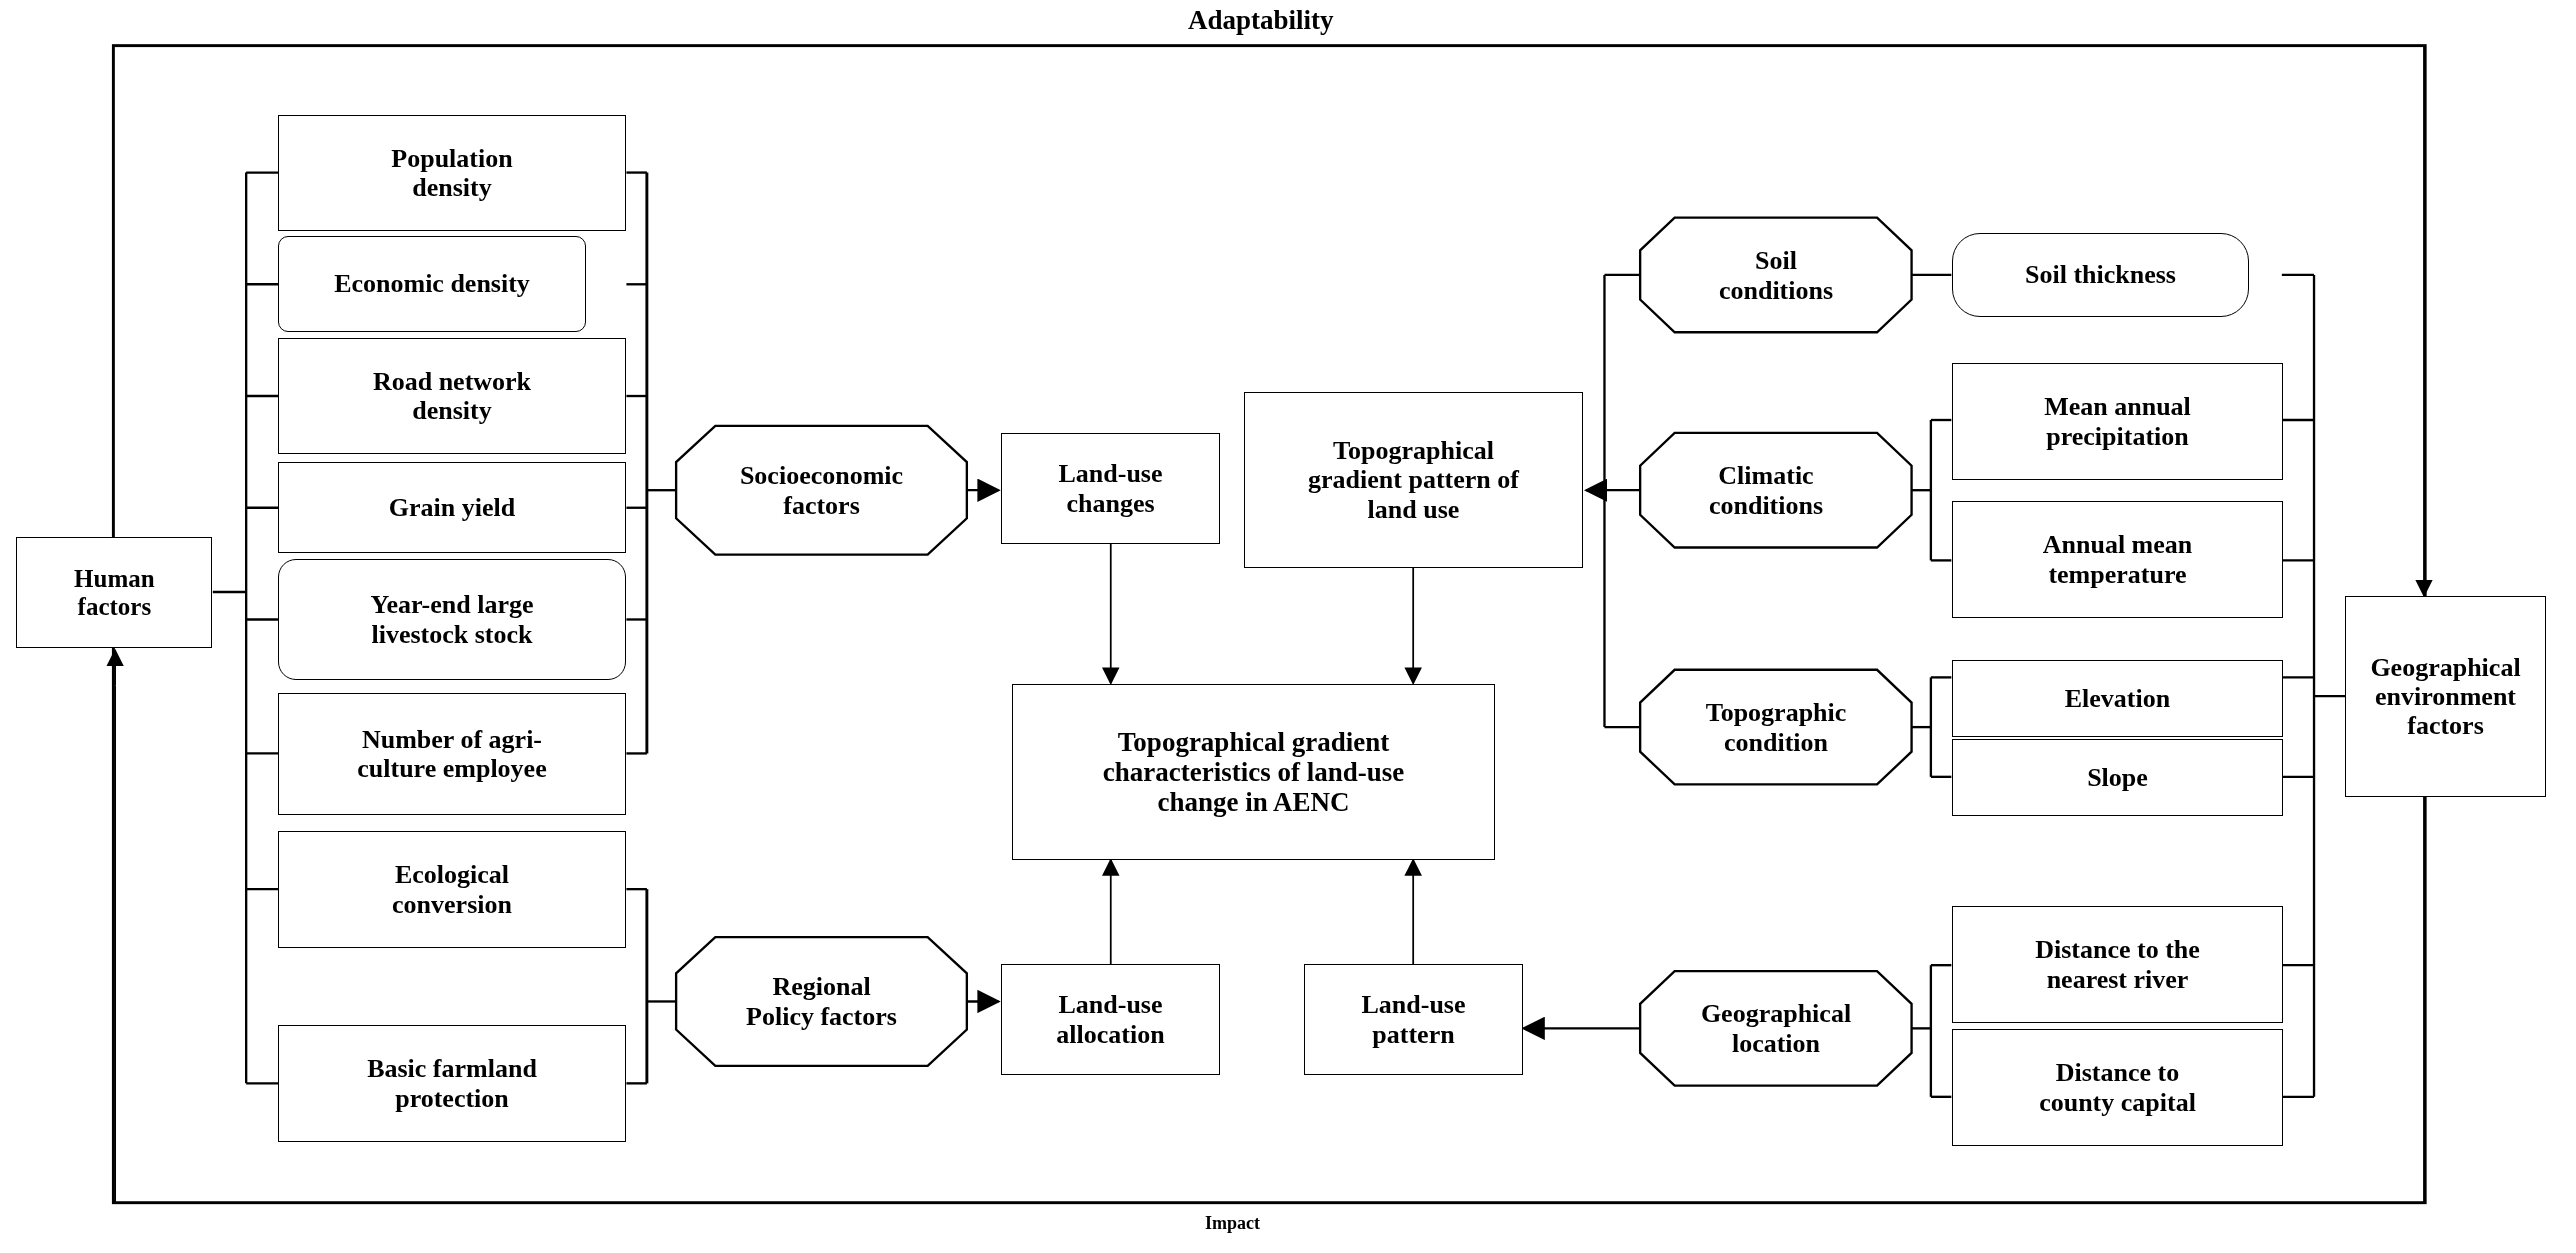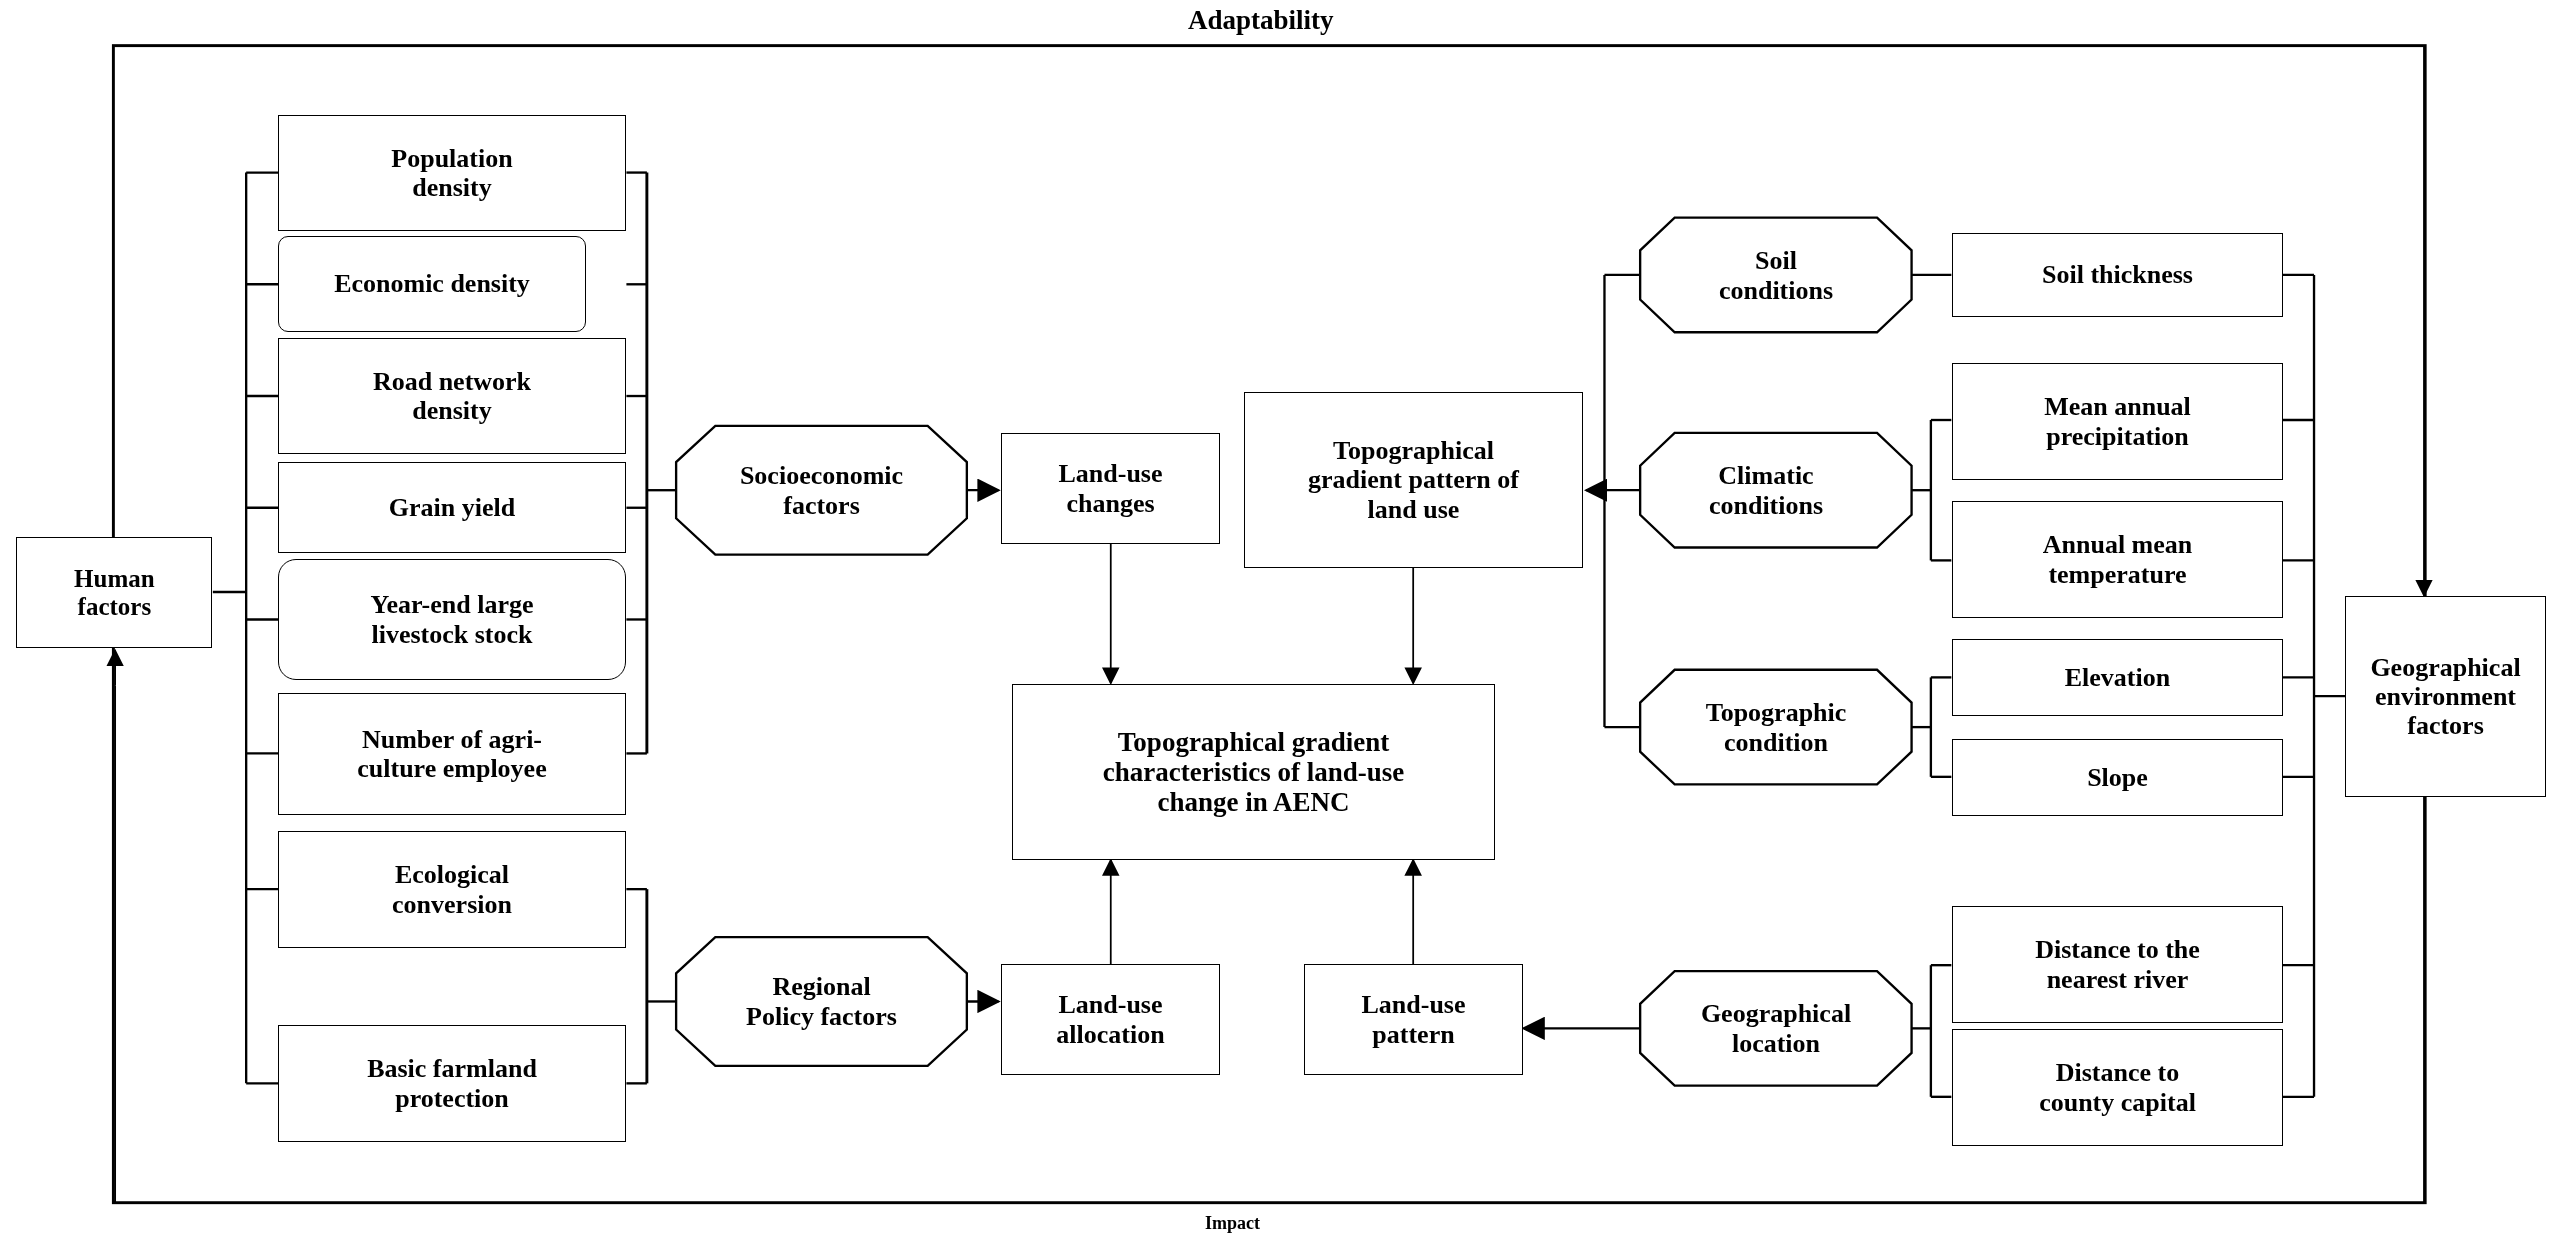--- a/index.html
+++ b/index.html
@@ -170,26 +170,26 @@
 allocation</div>
   <div class="node rectnode" style="left:1304px;top:964px;width:219px;height:111px;font-size:26px;white-space:pre-line;">Land-use
 pattern</div>
   <div class="node rectnode" style="left:1244px;top:392px;width:339px;height:176px;font-size:26px;white-space:pre-line;">Topographical
 gradient pattern of
 land use</div>
   <div class="node rectnode" style="left:1012px;top:684px;width:483px;height:176px;font-size:27px;white-space:pre-line;">Topographical  gradient
 characteristics of land-use
 change in AENC</div>
 
-  <div class="node rectnode" style="left:1952px;top:233px;width:331px;height:84px;font-size:26px;white-space:pre-line;">Soil thickness</div>
+  <div class="node rectnode" style="left:1952px;top:233px;width:297px;height:84px;font-size:26px;white-space:pre-line;border-radius:28px;">Soil thickness</div>
   <div class="node rectnode" style="left:1952px;top:363px;width:331px;height:117px;font-size:26px;white-space:pre-line;">Mean annual
 precipitation</div>
   <div class="node rectnode" style="left:1952px;top:501px;width:331px;height:117px;font-size:26px;white-space:pre-line;">Annual mean
 temperature</div>
-  <div class="node rectnode" style="left:1952px;top:639px;width:331px;height:77px;font-size:26px;white-space:pre-line;">Elevation</div>
+  <div class="node rectnode" style="left:1952px;top:660px;width:331px;height:77px;font-size:26px;white-space:pre-line;">Elevation</div>
   <div class="node rectnode" style="left:1952px;top:739px;width:331px;height:77px;font-size:26px;white-space:pre-line;">Slope</div>
   <div class="node rectnode" style="left:1952px;top:894px;width:331px;height:117px;font-size:26px;white-space:pre-line;margin-top:12px;">Distance to the
 nearest river</div>
   <div class="node rectnode" style="left:1952px;top:1029px;width:331px;height:117px;font-size:26px;white-space:pre-line;">Distance to
 county capital</div>
 
 </div>
 
 
 </body></html>

